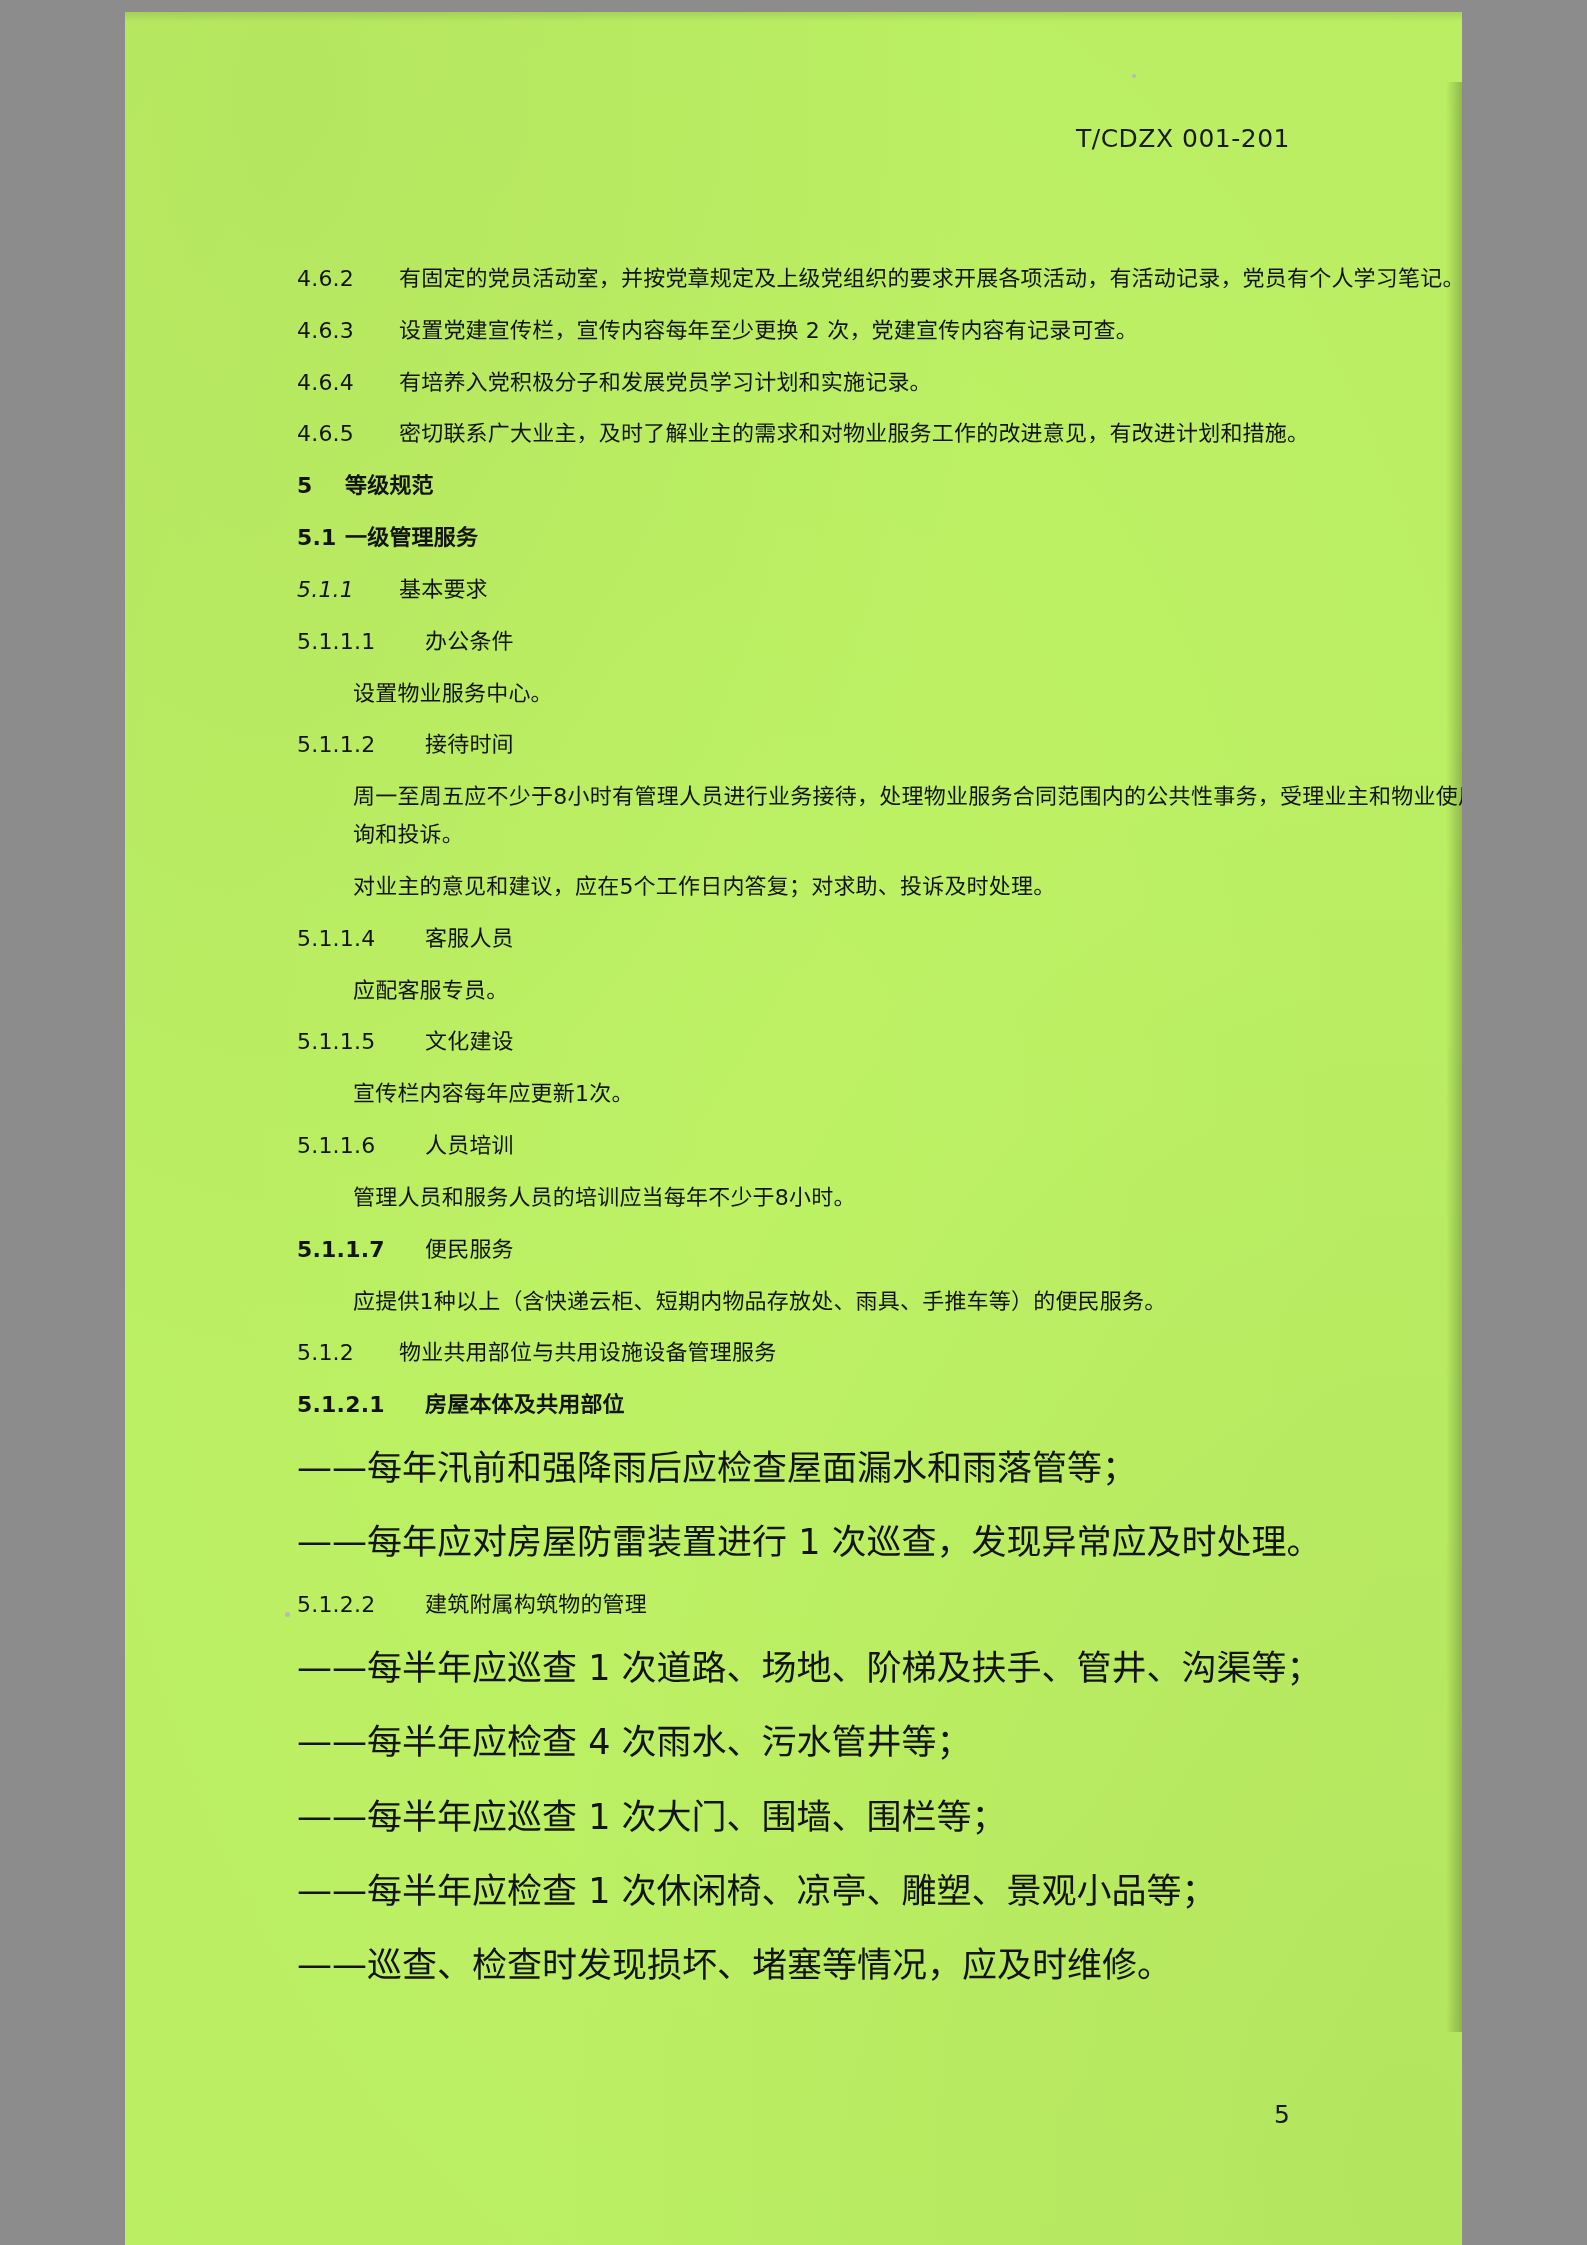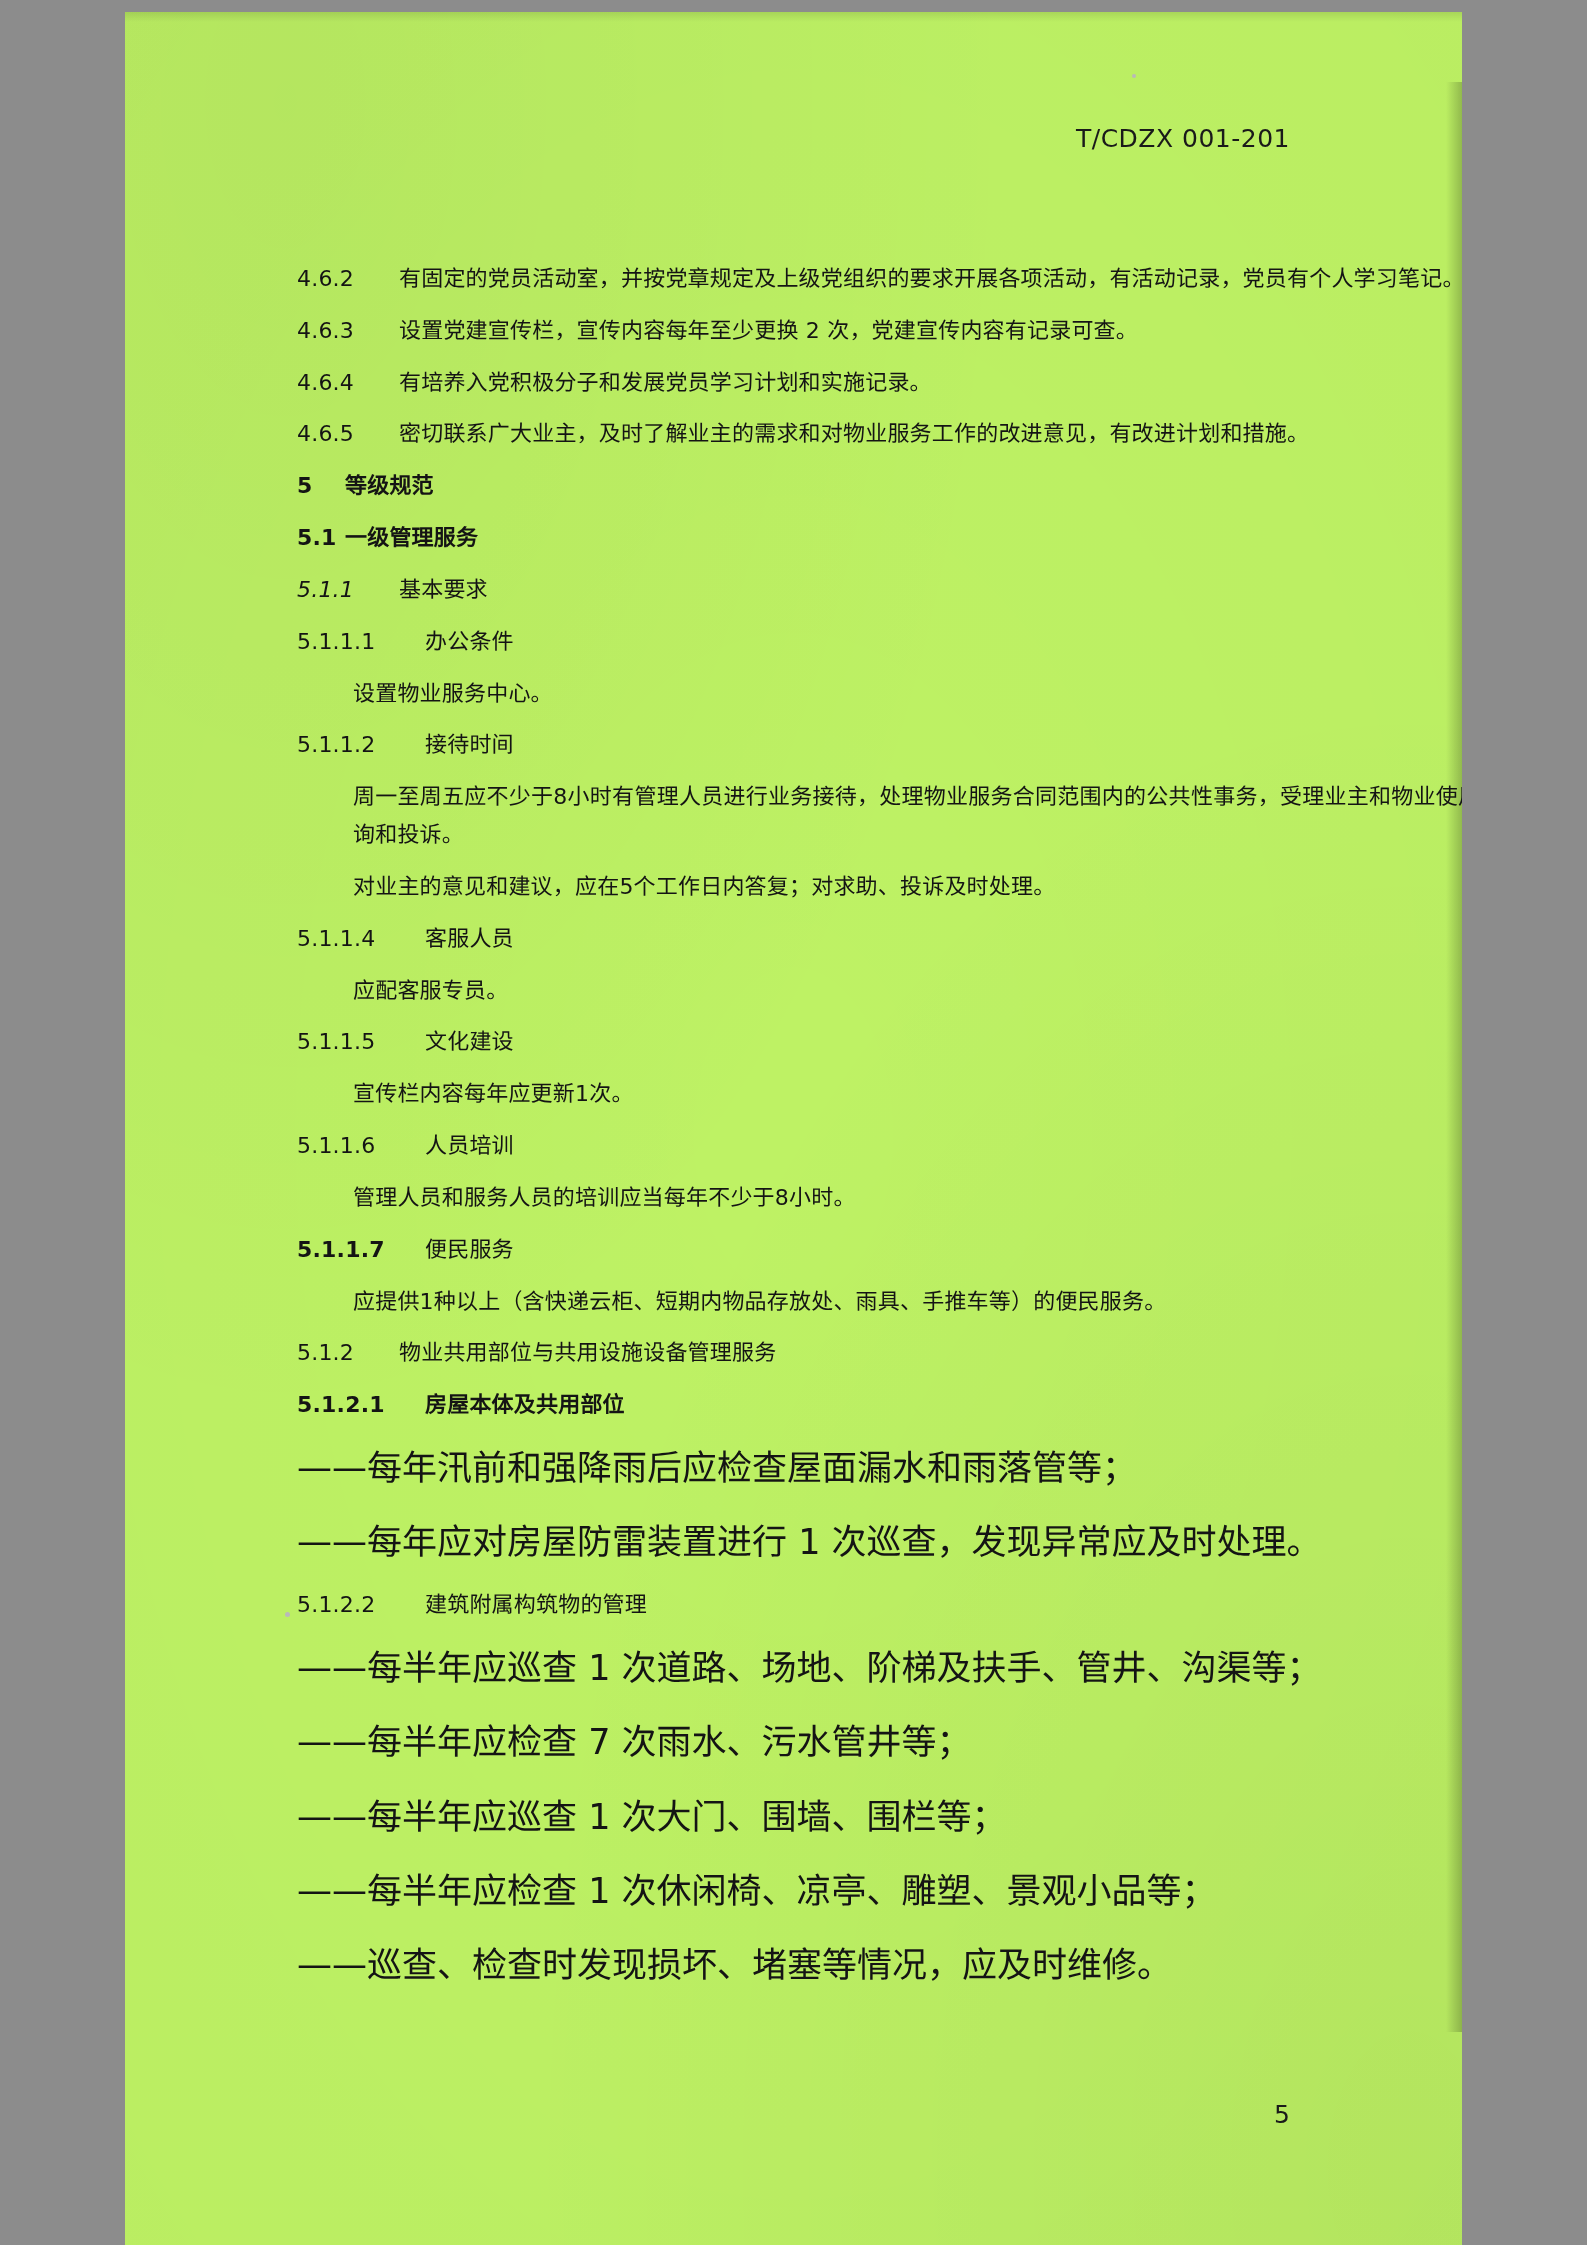--- a/index.html
+++ b/index.html
@@ -140,21 +140,21 @@
       <div class="para clause"><span class="n" style="min-width: 128px;">5.1.1.6</span><span>人员培训</span></div>
       <div class="para indent-body">管理人员和服务人员的培训应当每年不少于8小时。</div>
       <div class="para clause"><span class="n" style="min-width: 128px; font-weight: bold;">5.1.1.7</span><span>便民服务</span></div>
       <div class="para indent-body">应提供1种以上（含快递云柜、短期内物品存放处、雨具、手推车等）的便民服务。</div>
       <div class="para clause"><span class="n" style="min-width: 102px;">5.1.2</span><span>物业共用部位与共用设施设备管理服务</span></div>
       <div class="para clause bold"><span class="n" style="min-width: 128px;">5.1.2.1</span><span>房屋本体及共用部位</span></div>
       <div class="dash-line">——每年汛前和强降雨后应检查屋面漏水和雨落管等；</div>
       <div class="dash-line">——每年应对房屋防雷装置进行 1 次巡查，发现异常应及时处理。</div>
       <div class="para clause"><span class="n" style="min-width: 128px;">5.1.2.2</span><span>建筑附属构筑物的管理</span></div>
       <div class="dash-line">——每半年应巡查 1 次道路、场地、阶梯及扶手、管井、沟渠等；</div>
-      <div class="dash-line">——每半年应检查 7 次雨水、污水管井等；</div>
+      <div class="dash-line">——每半年应检查 4 次雨水、污水管井等；</div>
       <div class="dash-line">——每半年应巡查 1 次大门、围墙、围栏等；</div>
       <div class="dash-line">——每半年应检查 1 次休闲椅、凉亭、雕塑、景观小品等；</div>
       <div class="dash-line">——巡查、检查时发现损坏、堵塞等情况，应及时维修。</div>
     </div>
 
   <div class="footer-page">5</div>
 
 </div>
 
 </body></html>

